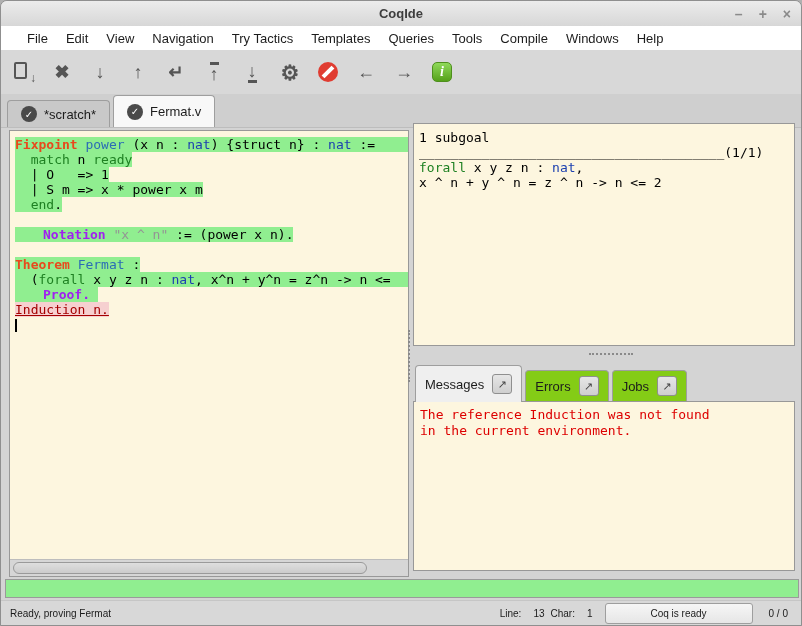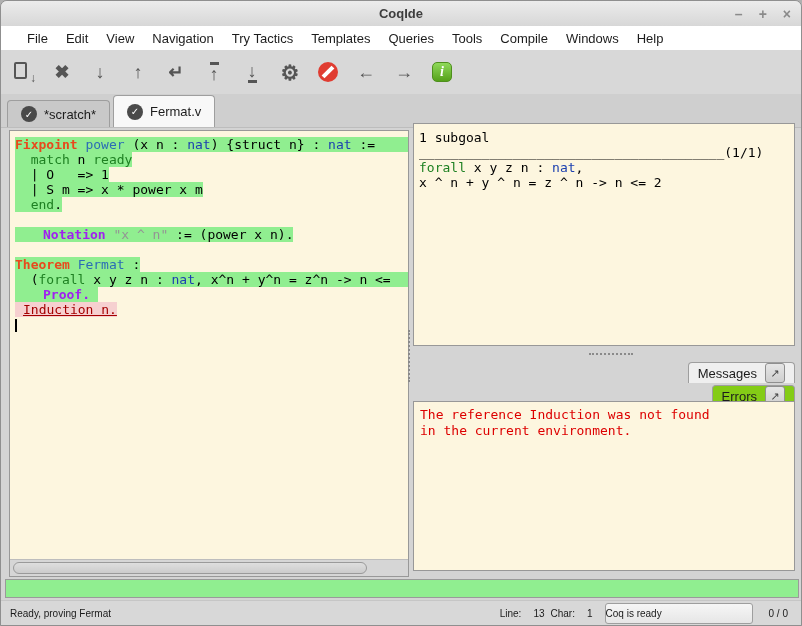--- a/index.html
+++ b/index.html
@@ -51,60 +51,60 @@
   .editor-code  { position:absolute; left:0; right:0; top:0; bottom:17px; overflow:hidden; padding:6px 0 0 5px; }
   .editor-hscroll { position:absolute; left:0; right:0; bottom:0; height:17px; background:#d6d6d6; border-top:1px solid #bdbdbd; }
   .hscroll-thumb { position:absolute; left:3px; top:2px; height:12px; width:89%;
                    background:linear-gradient(#dedede,#cccccc); border:1px solid #9a9a9a; border-radius:7px; }
   .goals-frame { left:412px; top:122px; width:382px; height:223px; }
   .goals-code { padding:6px 0 0 5px; }
 
   .code-line { height:15px; white-space:pre; }
   .hlwrap { white-space:pre; }
   .hl-green { background:#90ee90; }
-  .hl-pink  { background:#f6d0d0;padding-left:8px; }
+  .hl-pink  { background:#f6d0d0; }
   .hlwrap.full { display:block; width:100%; }
   .c-p { color:#000; }
   .c-v { color:#e8491c; font-weight:bold; }
   .c-d { color:#2b6cb5; }
   .c-g { color:#1e8022; }
   .c-n { color:#a020f0; font-weight:bold;margin-left:28px; }
   .c-s { color:#949494; }
   .c-t { color:#1c40b0; }
   .c-e { color:#a40000; text-decoration:underline; }
   .cursor { display:inline-block; width:2px; height:13px; background:#000; vertical-align:text-bottom; }
 
   
   .splitter-v { position:absolute; left:404px; top:129px; width:8px; height:447px; }
   .grip-v { position:absolute; left:3px; top:200px; height:52px; border-left:2px dotted #8a8a8a; }
   .grip-h { position:absolute; left:588px; top:352px; width:44px; border-top:2px dotted #8a8a8a; }
 
   
   .msg-notebook { position:absolute; left:412px; top:361px; width:382px; height:209px; }
-  .msg-tabs { position:absolute; left:0; top:0; right:0; height:39px; display:flex; align-items:flex-end; gap:3px; padding-left:2px;flex-direction:column; }
+  .msg-tabs { position:absolute; left:0; top:0; right:0; height:39px; display:flex; align-items:flex-end; gap:3px; padding-left:2px; }
   .msg-tab { display:flex; align-items:center; gap:8px; height:31px; padding:0 9px;
              background:#84cc16; border:1px solid #9e9e9e; border-bottom:none; border-radius:4px 4px 0 0;
              font-size:13px; color:#1c1c1c; position:relative; }
   .msg-tab.active { height:37px; background:#efefef; z-index:2; margin-bottom:-1px; }
   .detach-btn { width:20px; height:20px; border:1px solid #8f8f8f; border-radius:3px;
                 background:linear-gradient(#e6e6e6,#cfcfcf); display:flex; align-items:center; justify-content:center;
                 font-size:11px; color:#444; }
   .msg-content { position:absolute; left:0; right:0; top:39px; bottom:0;
                  border:1px solid #989898; background:#fdf6df; padding:5px 0 0 6px; }
   .msg-line { color:#dd0000; height:16px; white-space:pre; }
 
   
   .progress-bar { position:absolute; left:4px; top:578px; width:794px; height:19px;
                   background:#90ee90; border:1px solid #9a9a9a; }
   .statusbar { position:absolute; left:0; right:0; top:599px; height:26px; border-top:1px solid #c6c6c6;
                background:#d8d8d8; display:flex; align-items:center; font-size:10px; color:#1a1a1a; padding:0 9px; }
   .status-left { flex:1; }
   .st { margin-left:6px; }
   .st-gap { margin-left:16px; }
-  .coq-status-btn { margin-left:12px; width:148px; height:21px; display:flex; align-items:center; justify-content:flex-start;
+  .coq-status-btn { margin-left:12px; width:148px; height:21px; display:flex; align-items:center; justify-content:center;
                     background:linear-gradient(#f6f6f6,#e6e6e6); border:1px solid #9e9e9e; border-radius:3px; }
   .counter { margin-left:16px; margin-right:4px; }
 </style>
 </head>
 <body>
 
 <div class="window">
 
   <div class="titlebar">
     <span class="title">CoqIde</span>

